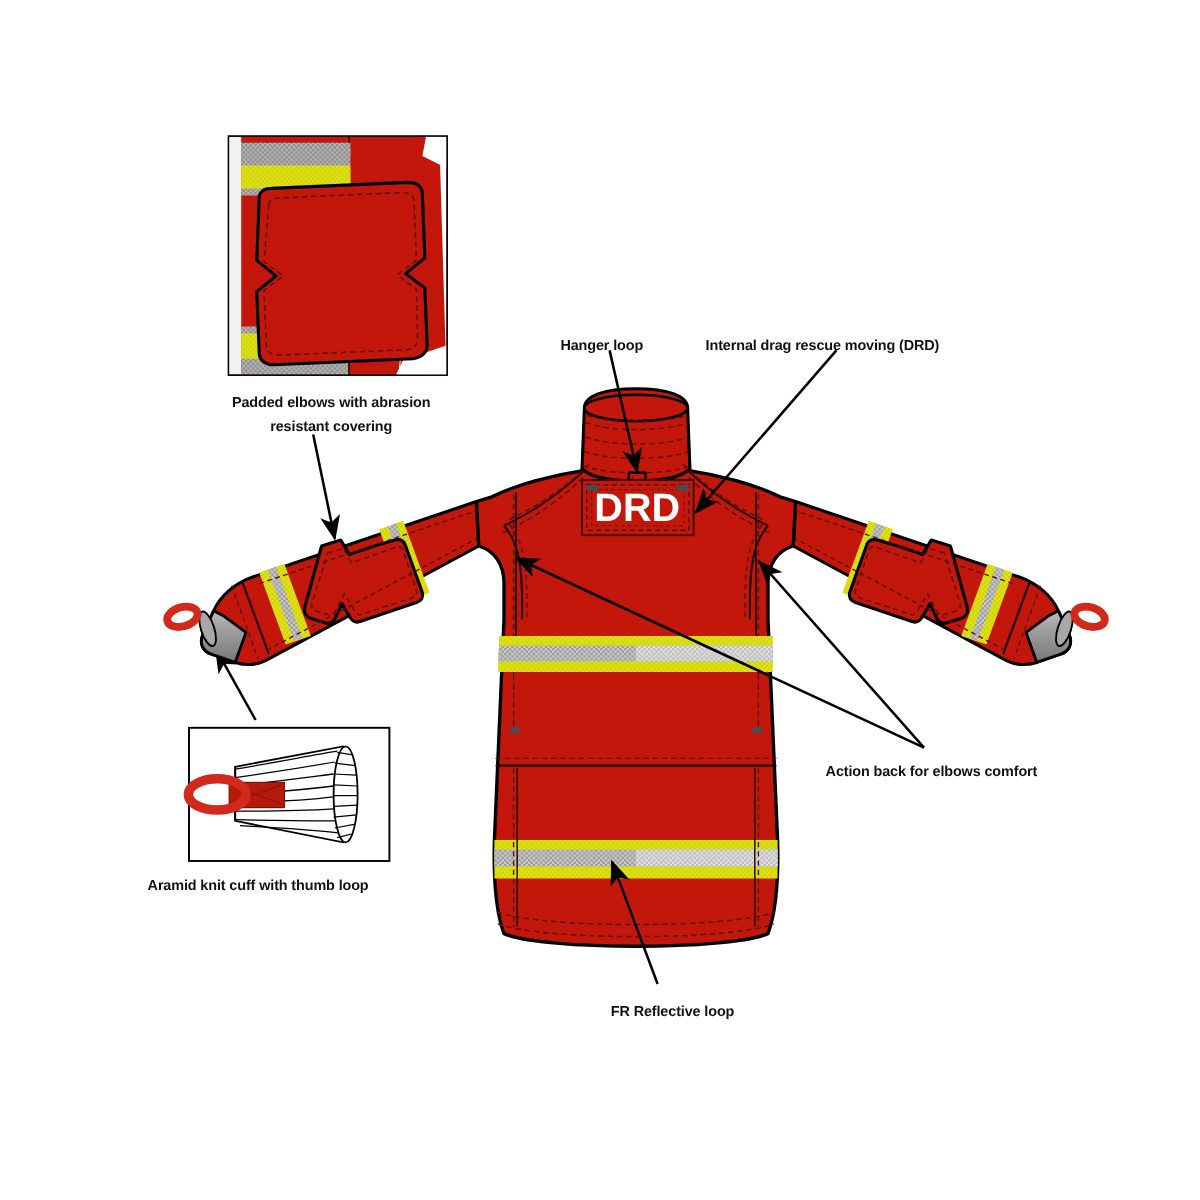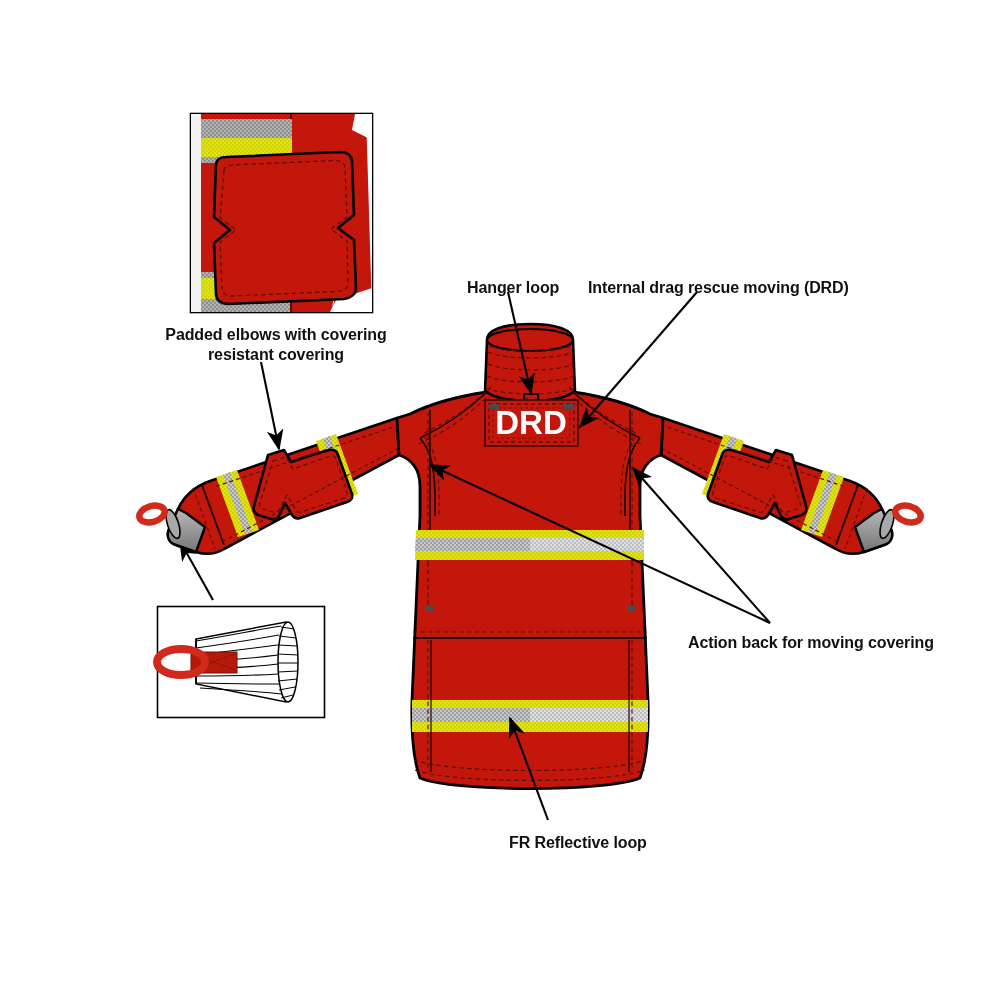--- a/index.html
+++ b/index.html
@@ -1,20 +1,20 @@
 <!DOCTYPE html>
 <html><head>
 <meta charset="utf-8">
 <style>
   html,body{margin:0;padding:0;background:#ffffff;}
   body{width:1000px;height:1000px;position:relative;overflow:hidden;
        font-family:"Liberation Sans","DejaVu Sans",sans-serif;}
   #stage{position:absolute;left:0;top:0;width:1000px;height:1000px;}
   svg{display:block;}
-  .lbl{position:absolute;font-weight:bold;color:#111111;font-size:16px;
+  .lbl{position:absolute;font-weight:bold;color:#111111;font-size:12px;
        line-height:20px;letter-spacing:-0.1px;white-space:nowrap;}
   .lbl.ctr{text-align:center;white-space:normal;}
 </style>
 </head>
 <body>
 
 <div id="stage">
 
 <svg width="1000" height="1000" viewBox="0 0 1000 1000">
   <defs>
@@ -333,26 +333,27 @@
 
   <path d="M697,292 L580,427" stroke="#000000" stroke-width="2.1" fill="none" marker-end="url(#arrowHead)"></path>
 
   <path d="M770,623 L430,465" stroke="#000000" stroke-width="2.1" fill="none" marker-end="url(#arrowHead)"></path>
   <path d="M770,623 L633,468" stroke="#000000" stroke-width="2.1" fill="none" marker-end="url(#arrowHead)"></path>
 
   <path d="M548,820 L510,718" stroke="#000000" stroke-width="2.1" fill="none" marker-end="url(#arrowHead)"></path>
 </svg>
 
 <div class="lbl ctr" style="left:162px;top:325px;width:228px;">
-  <div>Padded elbows with covering</div>
+  <div>Padded elbows with abrasion</div>
   <div>resistant covering</div>
 </div>
 
 <div class="lbl" style="left:467px;top:278px;">Hanger loop</div>
 
 <div class="lbl" style="left:588px;top:278px;">Internal drag rescue moving (DRD)</div>
 
-<div class="lbl" style="left:688px;top:633px;">Action back for moving covering</div>
-
+<div class="lbl" style="left:688px;top:633px;">Action back for elbows comfort</div>
+
+<div class="lbl" style="left:123px;top:728px;">Aramid knit cuff with thumb loop</div>
 
 <div class="lbl" style="left:509px;top:833px;">FR Reflective loop</div>
 
 </div>
 
 </body></html>

